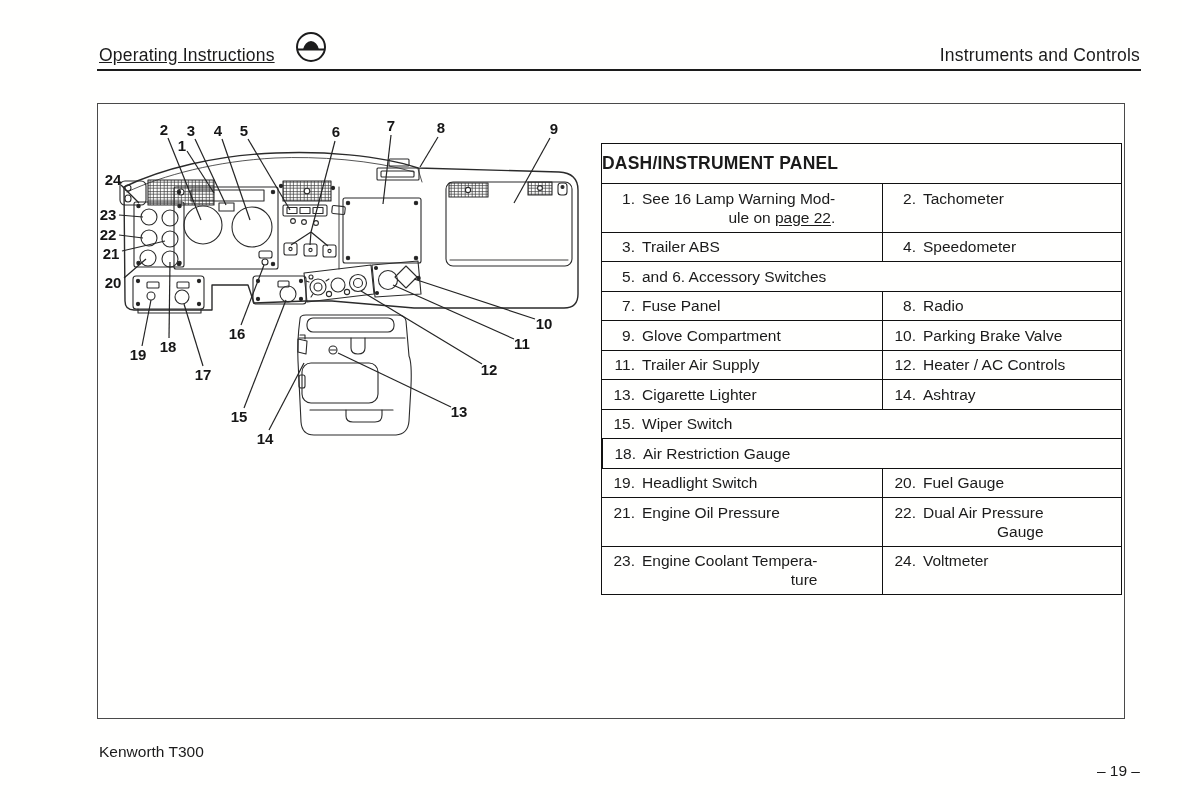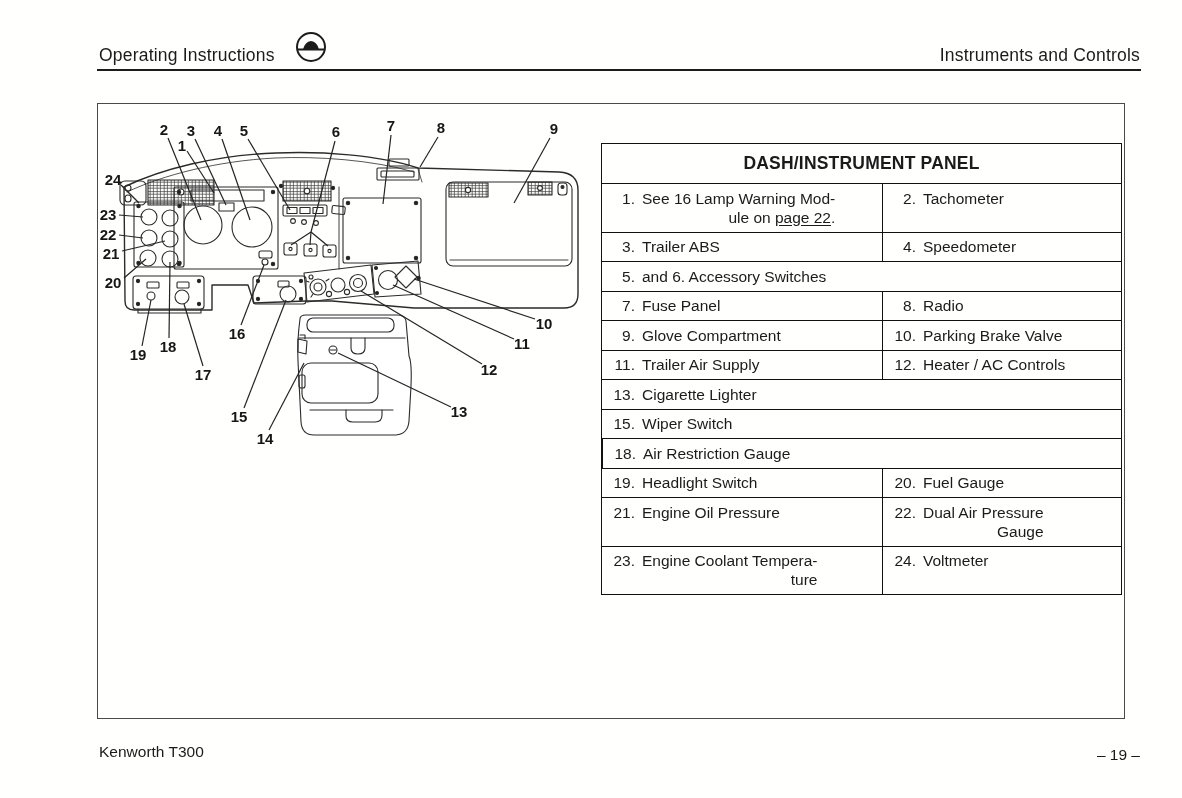--- a/index.html
+++ b/index.html
@@ -1,47 +1,47 @@
 <!DOCTYPE html>
 <html><head>
 <meta charset="utf-8">
 <style>
   html,body{margin:0;padding:0;background:#ffffff;}
   .page{position:relative;width:1182px;height:798px;background:#fffffe;overflow:hidden;
         font-family:"Liberation Sans",sans-serif;color:#1b1b1b;}
   
-  .hdr-left{position:absolute;left:99px;top:45px;font-size:17.5px;letter-spacing:.2px;}
+  .hdr-left{position:absolute;left:99px;top:45px;font-size:17.5px;letter-spacing:.2px;text-decoration:underline;}
   .hdr-right{position:absolute;right:42px;top:45px;font-size:17.5px;letter-spacing:.2px;}
   .hdr-icon{position:absolute;left:294px;top:30px;width:34px;height:34px;}
   .hdr-rule{position:absolute;left:97px;top:69px;width:1044px;height:2px;background:#1c1c1c;}
   
   .content-box{position:absolute;left:97px;top:103px;width:1028px;height:616px;
                border:1.4px solid #4a4a4a;background:#fffffe;box-sizing:border-box;}
   .dash-svg{position:absolute;left:0;top:0;width:1026px;height:613px;}
   .callout-num{font-family:"Liberation Sans",sans-serif;font-weight:bold;font-size:15px;
                fill:#161616;text-anchor:middle;}
   #callouts line{stroke:#242424;stroke-width:1.2;}
   
   .legend{position:absolute;left:503px;top:39px;width:521px;border:1.7px solid #111;
           box-sizing:border-box;background:#fffffe;}
   .legend-title{height:40px;box-sizing:border-box;border-bottom:1.7px solid #111;
-                text-align:center;font-weight:bold;font-size:17.5px;padding-top:9px;
+                font-weight:bold;font-size:17.5px;padding-top:9px;
                 letter-spacing:.2px;}
   .lrow{display:flex;border-top:1.7px solid #111;}
   .lrow:first-child{border-top:none;}
   .lcell{box-sizing:border-box;width:280px;padding:4.5px 4px 5px 6px;display:flex;
          align-items:flex-start;font-size:15.5px;line-height:19px;}
   .lcell.second{width:238px;border-left:1.7px solid #111;}
   .lcell.full{width:100%;}
   .lcell .num{flex:none;width:27px;text-align:right;}
   .lcell .lbl{margin-left:7px;text-align:right;}
   .lcell u{text-underline-offset:2px;}
   
   .ftr-model{position:absolute;left:99px;top:743px;font-size:15.5px;}
-  .ftr-page{position:absolute;right:42px;top:746px;font-size:15.5px;}
+  .ftr-page{position:absolute;right:42px;top:762px;font-size:15.5px;}
 </style>
 </head>
 <body>
 
 <div class="page">
 
   <div class="hdr-left">Operating Instructions</div>
   <svg class="hdr-icon" viewBox="0 0 34 34">
     <circle cx="17" cy="17" r="14" fill="none" stroke="#1c1c1c" stroke-width="2"></circle>
     <line x1="4" y1="19.5" x2="30" y2="19.5" stroke="#1c1c1c" stroke-width="2"></line>
@@ -324,20 +324,24 @@
             <div class="lcell second">
               <span class="num">12.</span>
               <span class="lbl">Heater / AC Controls</span>
             </div>
           </div>
           <div class="lrow">
             <div class="lcell">
               <span class="num">13.</span>
               <span class="lbl">Cigarette Lighter</span>
             </div>
+            <div class="lcell second">
+              <span class="num">14.</span>
+              <span class="lbl">Ashtray</span>
+            </div>
           </div>
           <div class="lrow">
             <div class="lcell">
               <span class="num">15.</span>
               <span class="lbl">Wiper Switch</span>
             </div>
           </div>
           <div class="lrow">
             <div class="lcell second">
               <span class="num">18.</span>

